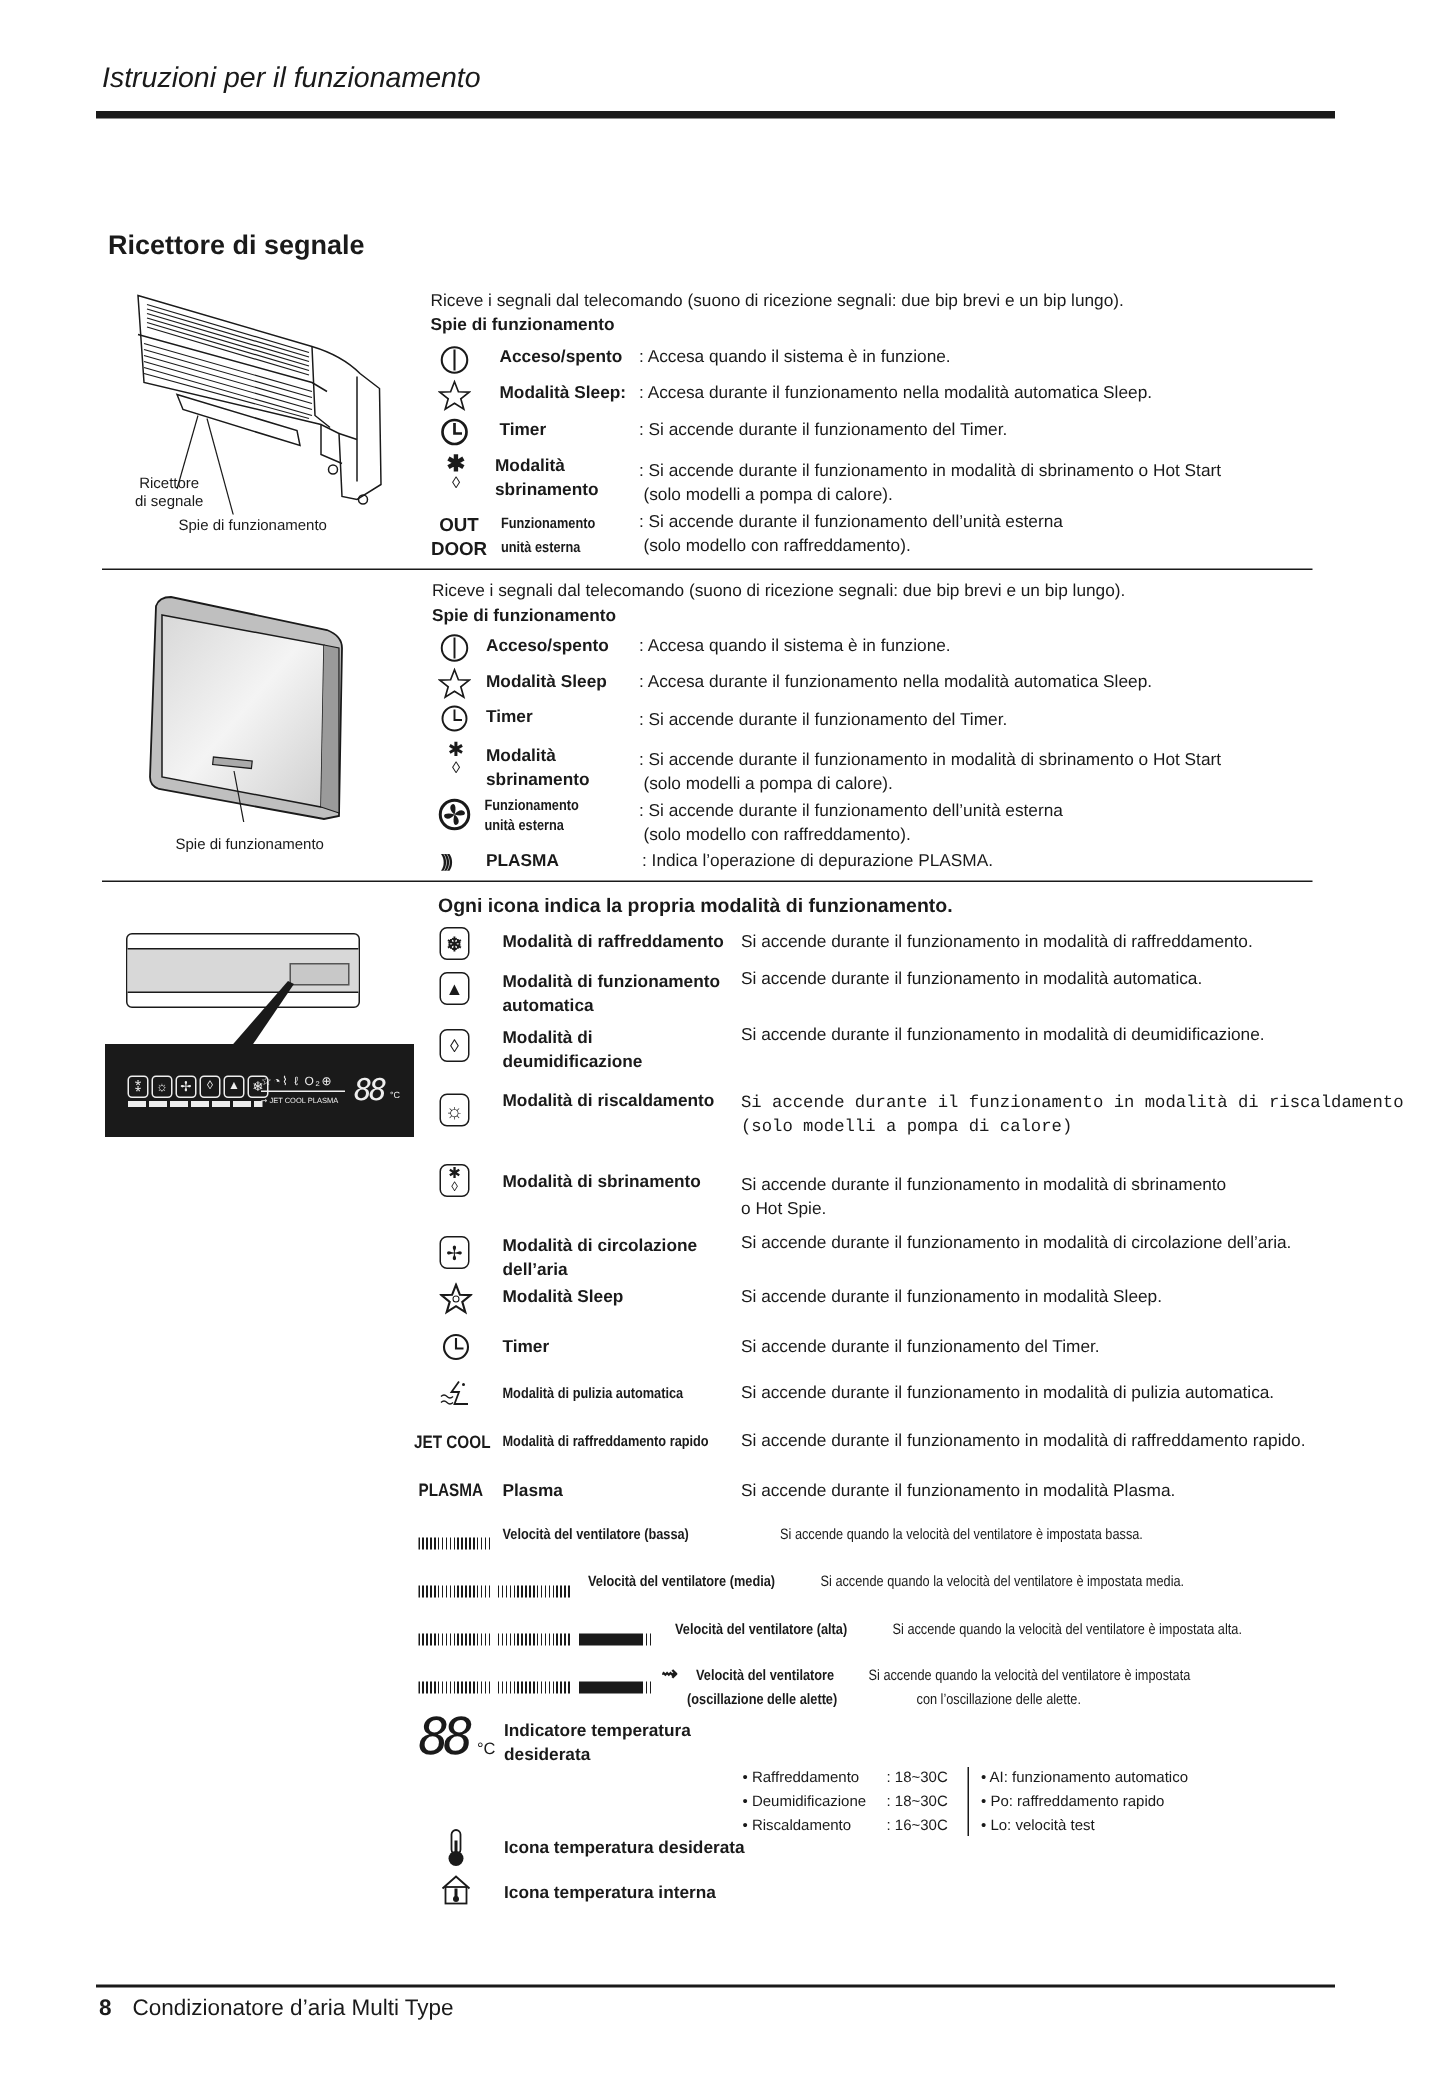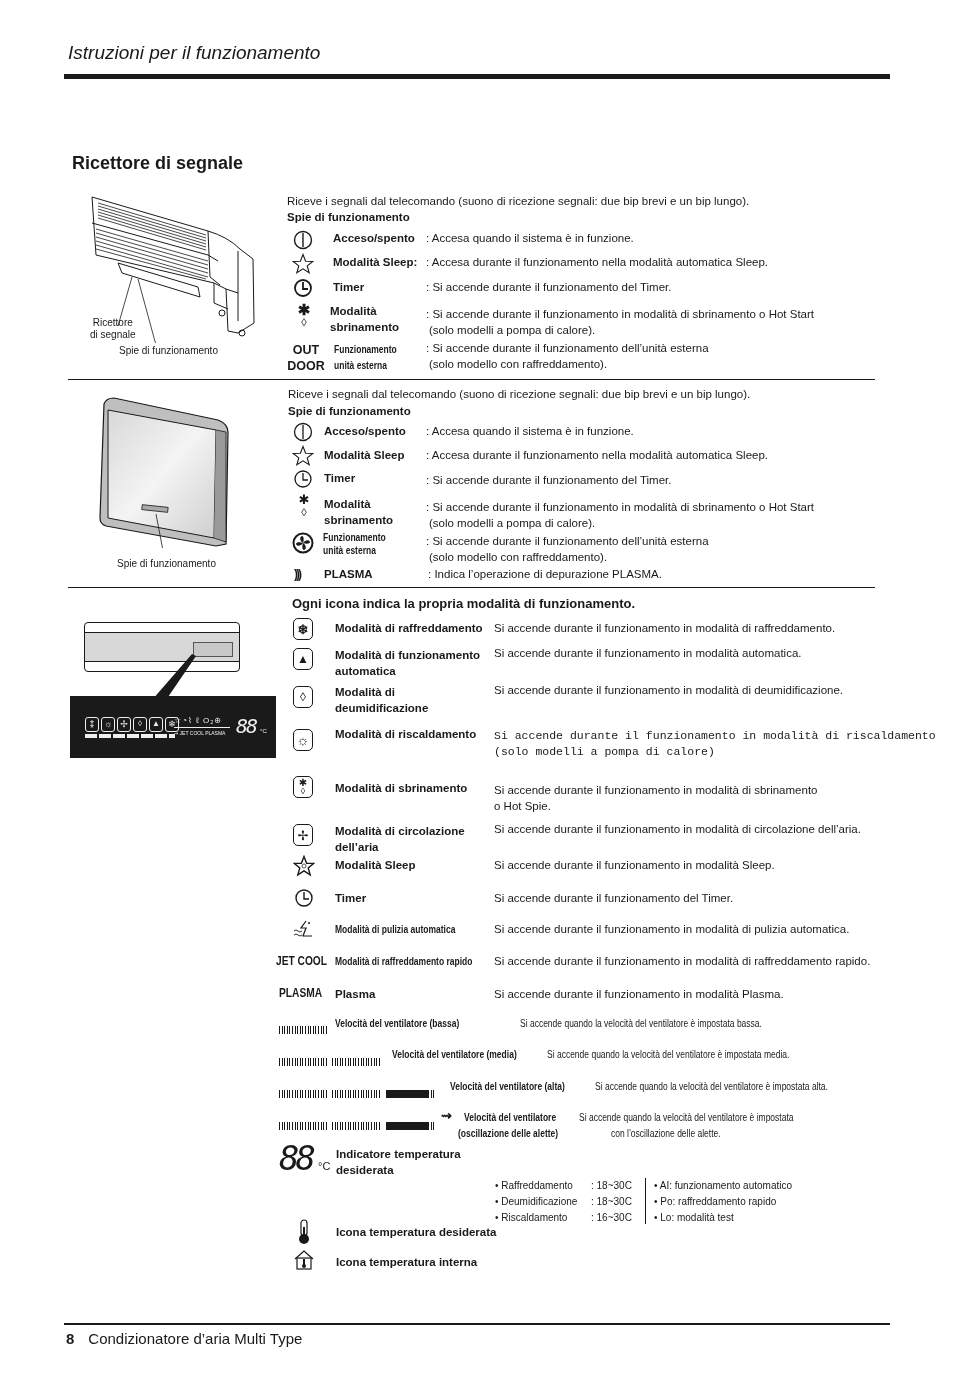--- a/index.html
+++ b/index.html
@@ -363,21 +363,21 @@
     </div>
   <div style="display:flex;">
       <span style="width:96px;">• Riscaldamento</span>
       <span>: 16~30C</span>
     </div>
 </div>
 <div class="abs vline"></div>
 <div class="abs t10" style="left:654px;top:1178px;line-height:16px;">
   <div>• AI: funzionamento automatico</div>
   <div>• Po: raffreddamento rapido</div>
-  <div>• Lo: modalità test</div>
+  <div>• Lo: velocità test</div>
 </div>
 
 <div class="abs ico" style="left:296px;top:1219px;width:16px;height:26px;">
   <svg width="14" height="26" viewBox="0 0 14 26">
       <rect x="4" y="1" width="6" height="16" rx="3" fill="none" stroke="#1a1a1a" stroke-width="1.2"></rect>
       <circle cx="7" cy="20" r="5" fill="#1a1a1a"></circle>
       <rect x="6" y="8" width="2" height="10" fill="#1a1a1a"></rect>
     </svg>
 </div>
 <div class="abs t11b" style="left:336px;top:1226px;">Icona temperatura desiderata</div>

